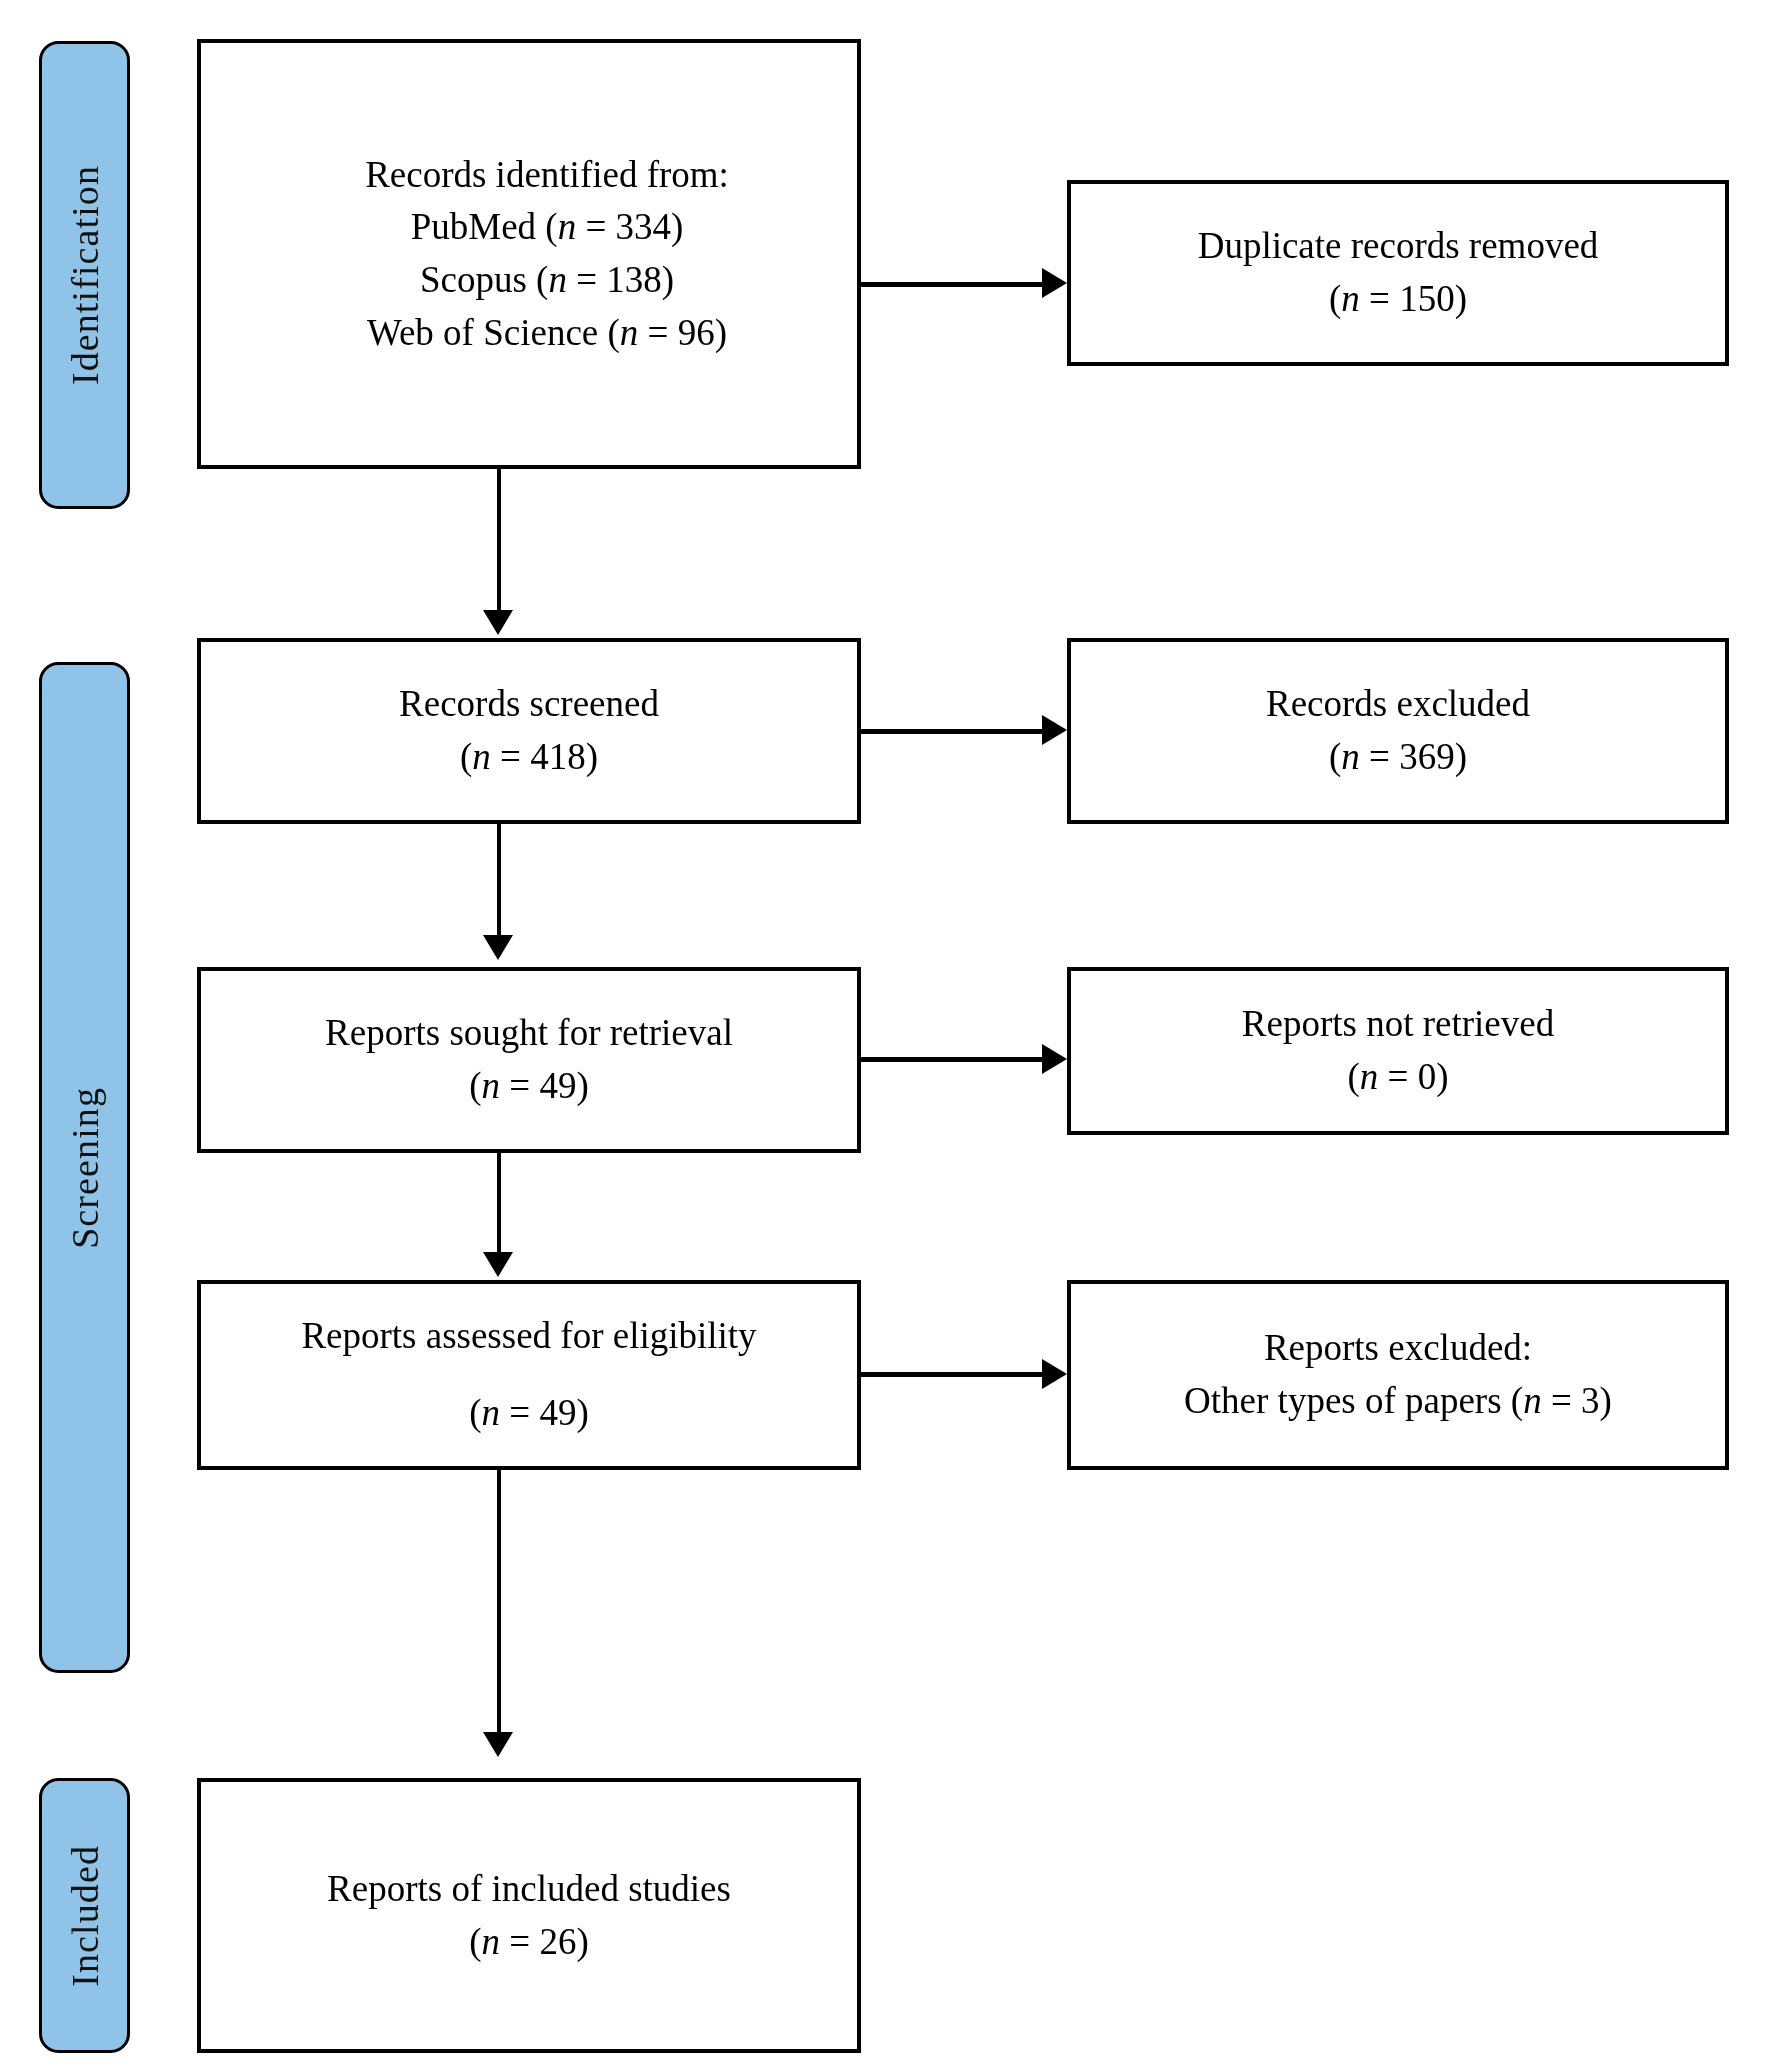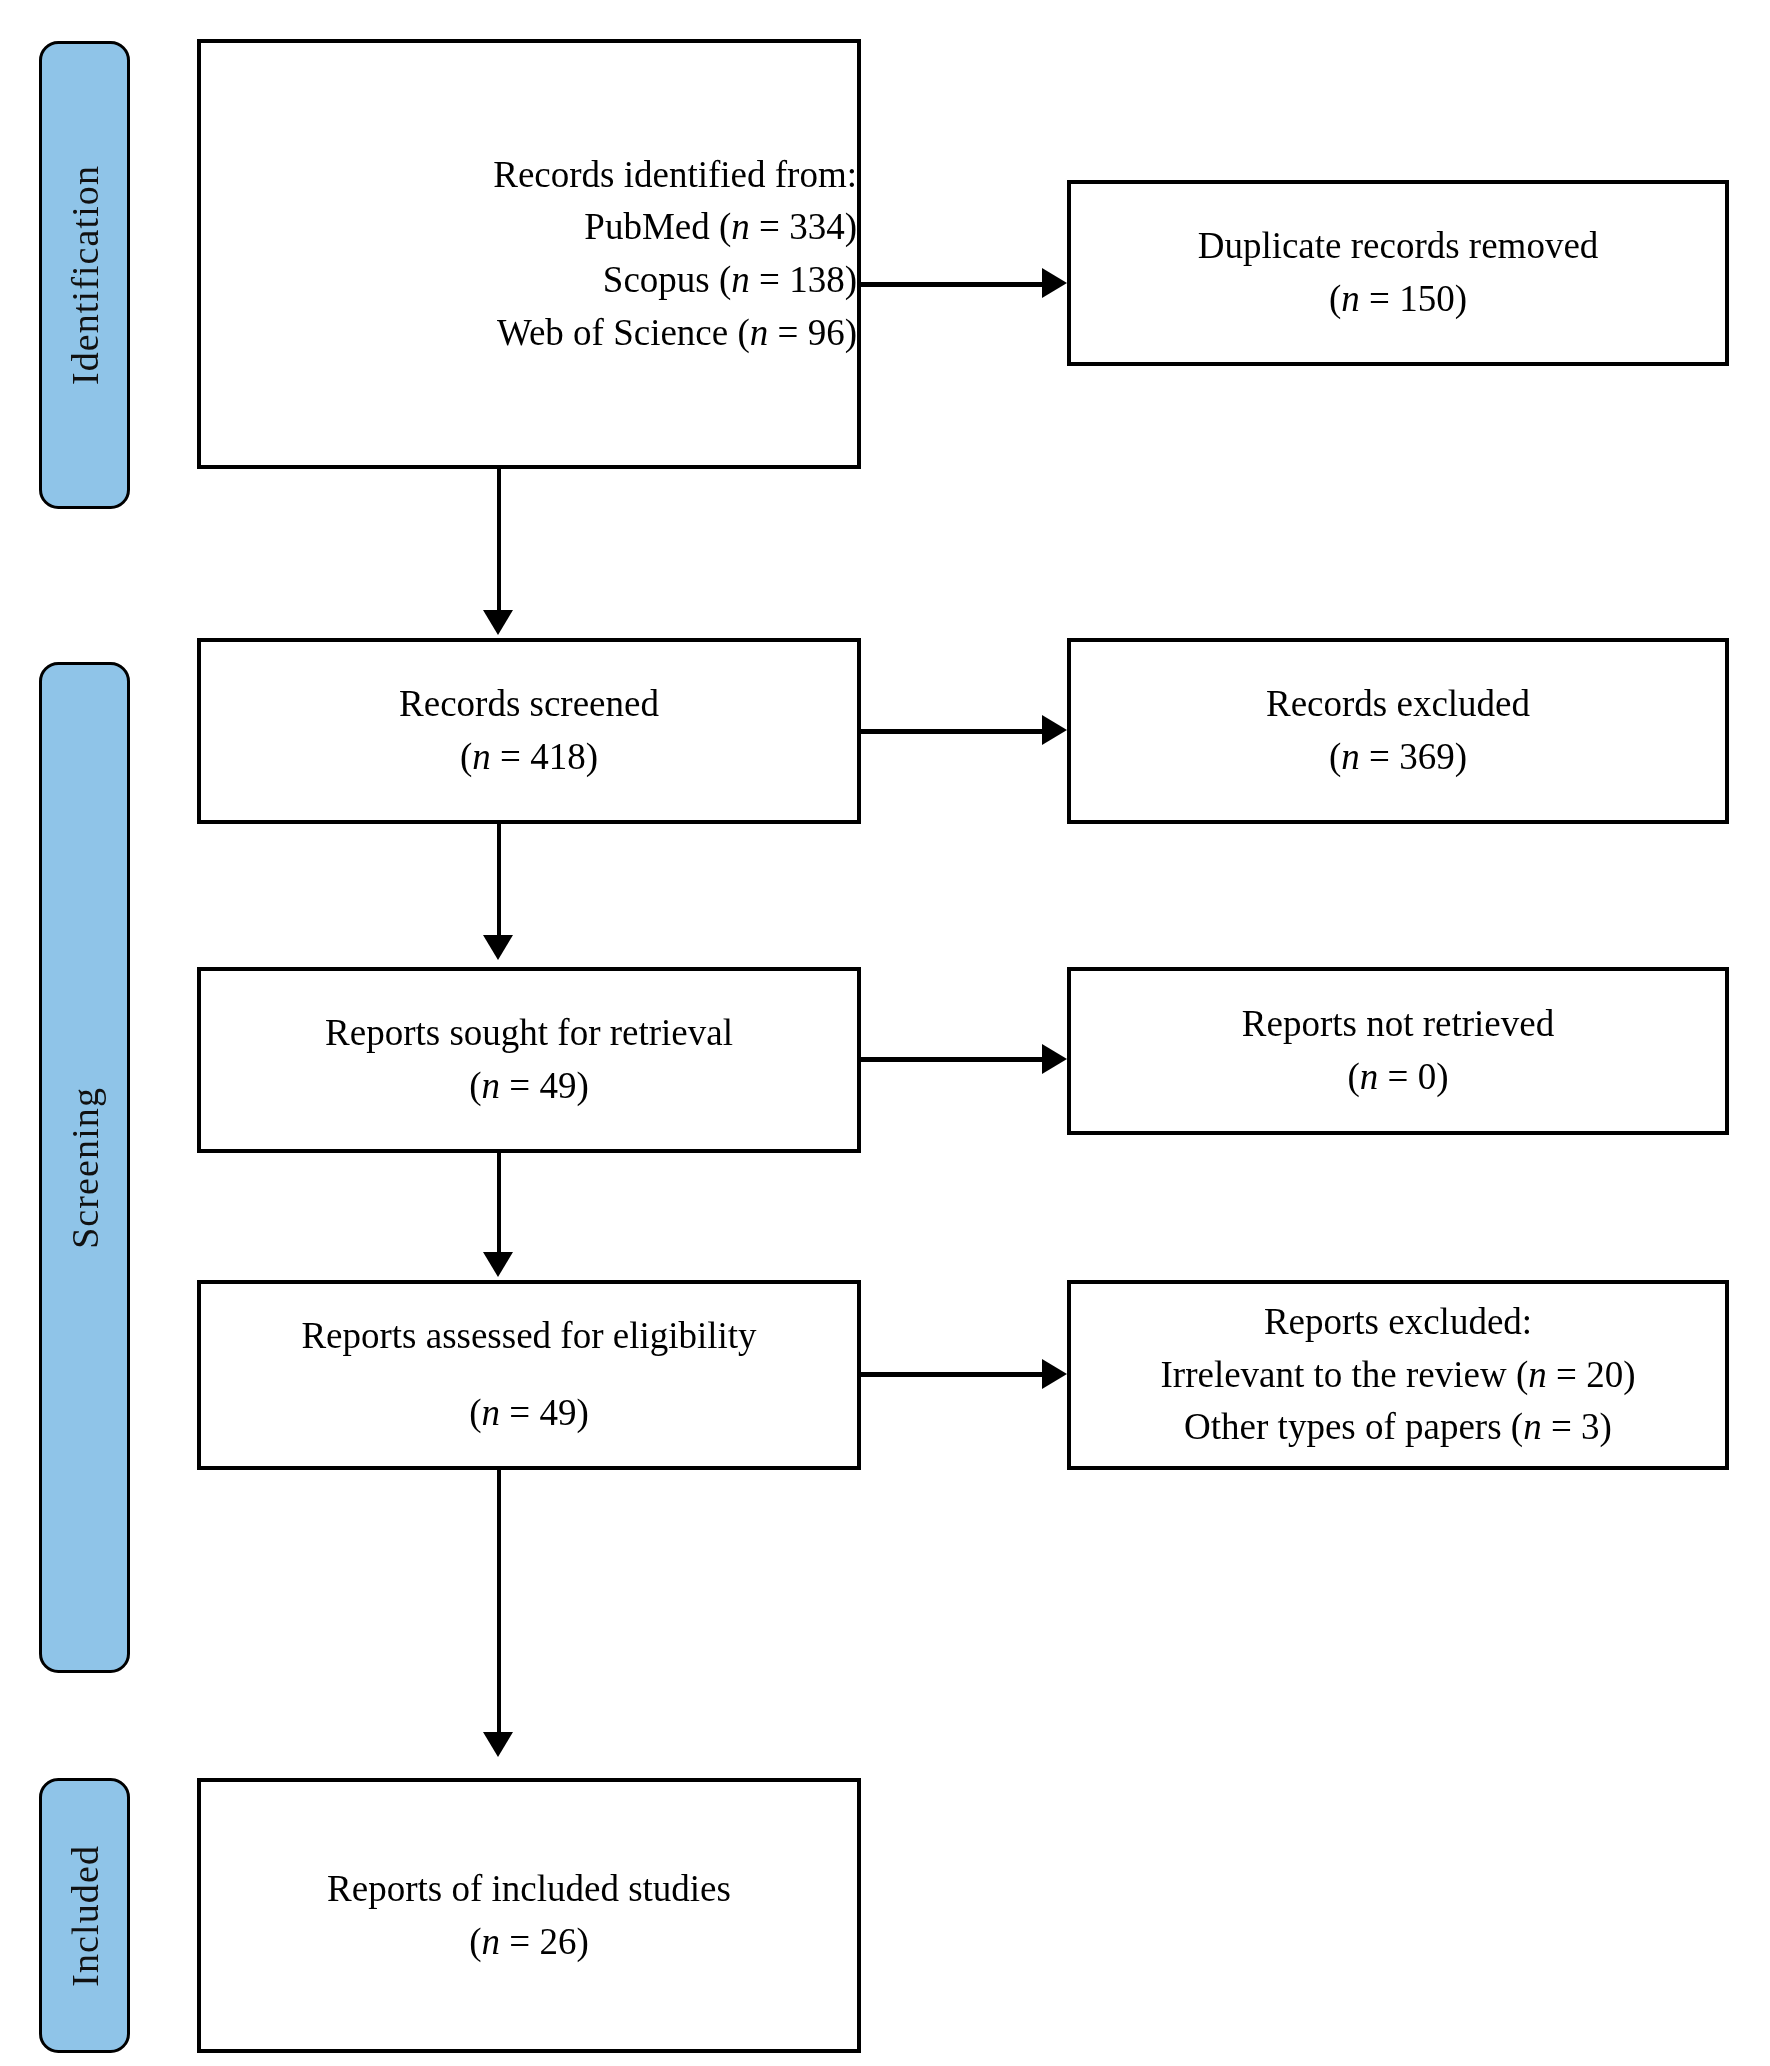--- a/index.html
+++ b/index.html
@@ -49,21 +49,21 @@
     justify-content: center;
   }
   .node .line {
     font-size: 37px;
     line-height: 1.42;
     color: #000000;
     white-space: nowrap;
     text-align: center;
   }
   .node.align-left {
-    align-items: flex-end;
+    align-items: center;
     padding-left: 36px;
   }
   .node.align-left .line { text-align: left; }
 
   .node .line .it {
     font-style: italic;
   }
 
   
   .h-line {
@@ -163,21 +163,20 @@
   <div class="node" style="left:197px; top:1280px; width:664px; height:190px;gap:24px;">
     <div class="line">Reports assessed for eligibility</div>
     <div class="line">(<span class="it">n</span> = 49)</div>
   </div>
 
   <div class="h-line" style="left:861px; top:1372px; width:186px;"></div>
   <div class="arrow-right" style="left:1042px; top:1359px;"></div>
 
   <div class="node" style="left:1067px; top:1280px; width:662px; height:190px;">
     <div class="line">Reports excluded:</div>
-    <div class="line">Irrelevant to the review (<span class="it">n</span> = 20)</div>
     <div class="line">Other types of papers (<span class="it">n</span> = 3)</div>
   </div>
 
   <div class="v-line" style="left:497px; top:1470px; width:3.7px; height:266px;"></div>
   <div class="arrow-down" style="left:483px; top:1732px;"></div>
 
   <div class="node" style="left:197px; top:1778px; width:664px; height:275px;">
     <div class="line">Reports of included studies</div>
     <div class="line">(<span class="it">n</span> = 26)</div>
   </div>

